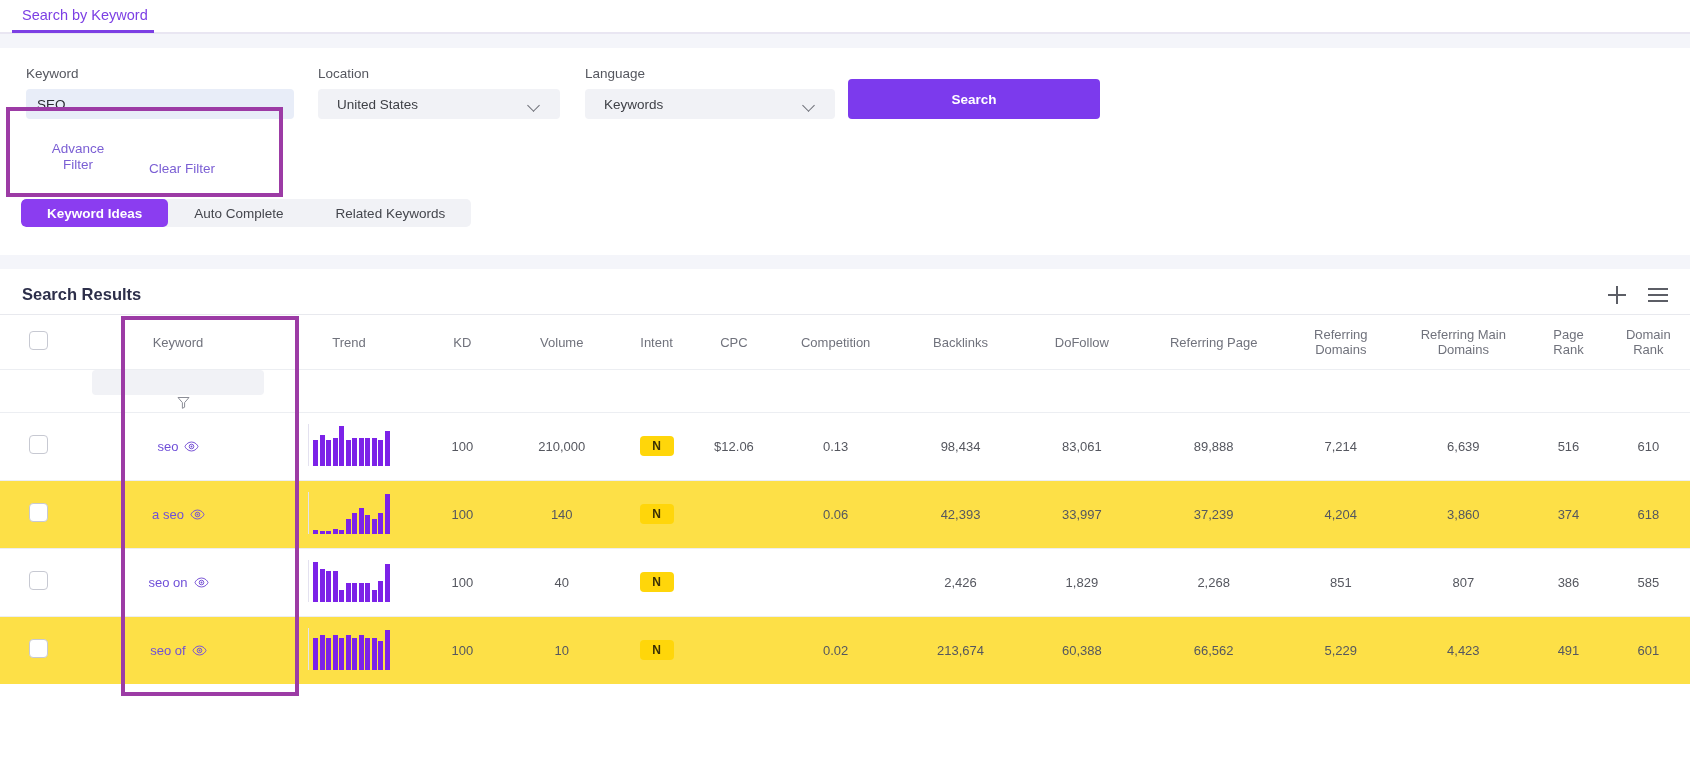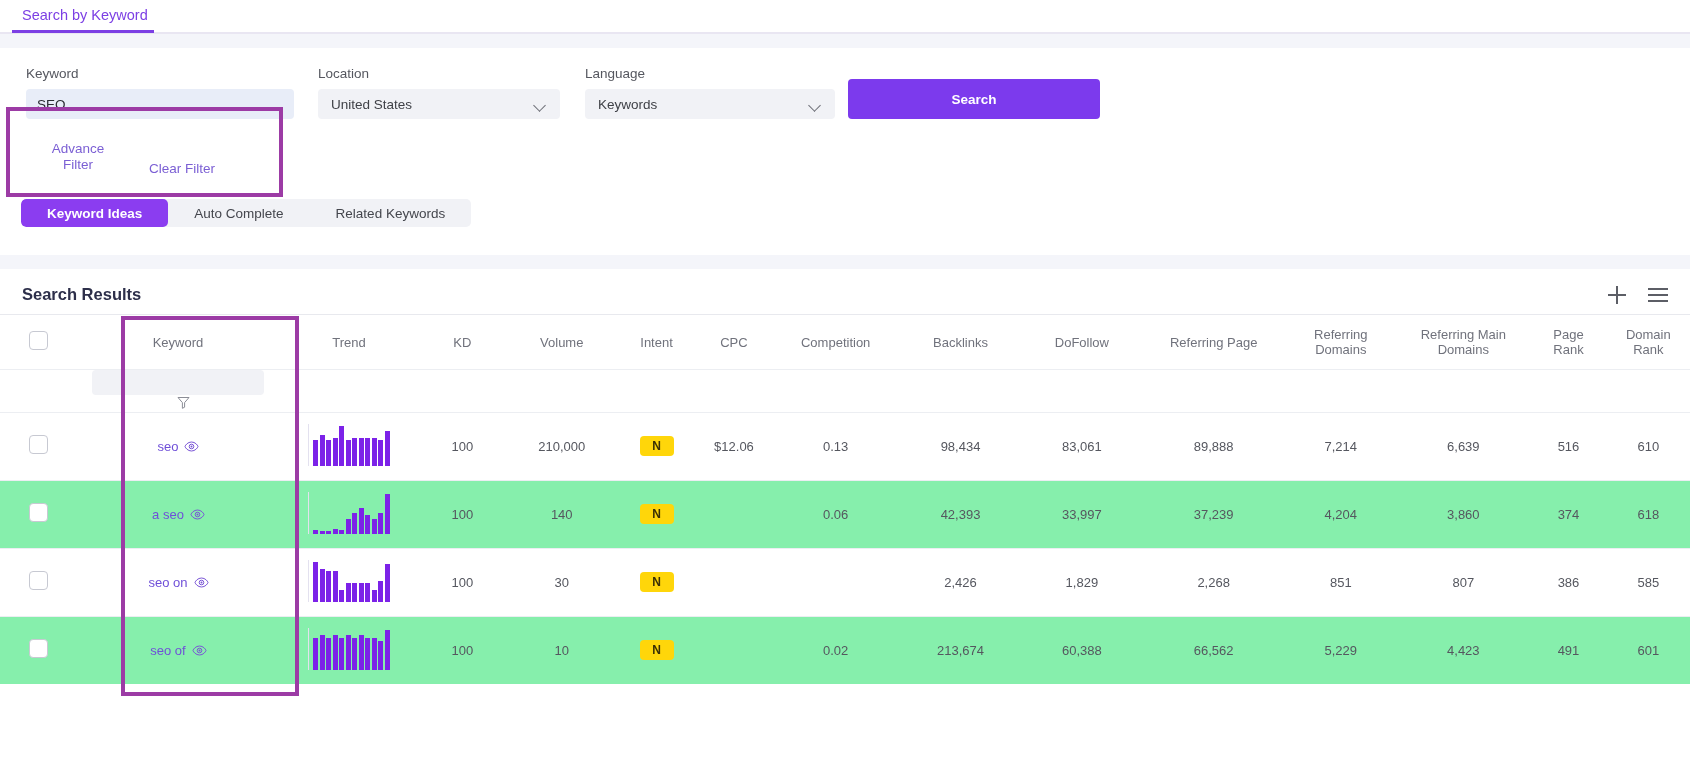--- a/index.html
+++ b/index.html
@@ -72,21 +72,21 @@
     display: flex;
     align-items: center;
   }
   .select-box {
     height: 30px;
     background: #f1f2f6;
     border-radius: 4px;
     width: 100%;
     font-size: 13.5px;
     color: #3f4147;
-    padding: 0 13px;
+    padding: 0 19px;
     display: flex;
     align-items: center;
     justify-content: space-between;
     cursor: pointer;
   }
   .chev {
     width: 12px; height: 7px;
     position: relative;
   }
   .chev::before {
@@ -215,21 +215,21 @@
   }
   td {
     font-size: 13px;
     color: #55575f;
     text-align: center;
     padding: 0 4px;
     height: 68px;
     vertical-align: middle;
   }
   tr.data-row { border-top: 1px solid #eceef2; }
-  tr.data-row.alt { background: #86efac; }
+  tr.data-row.alt { background: #fde047; }
   tr.filter-row { border-top: 1px solid #eceef2; border-bottom: 1px solid #eceef2; }
   tr.filter-row td { height: 40px; }
 
   .col-check { width: 66px; }
   .col-keyword { width: 176px; }
   .col-trend { width: 120px; }
   .col-kd { width: 76px; }
   .col-volume { width: 96px; }
   .col-intent { width: 68px; }
   .col-cpc { width: 66px; }
@@ -540,21 +540,21 @@
               <i style="height:12px"></i>
               <i style="height:19px"></i>
               <i style="height:19px"></i>
               <i style="height:19px"></i>
               <i style="height:19px"></i>
               <i style="height:12px"></i>
               <i style="height:21px"></i>
               <i style="height:38px"></i>
             </span></td>
           <td>100</td>
-          <td>30</td>
+          <td>40</td>
           <td><span class="badge-n">N</span></td>
           <td></td>
           <td></td>
           <td>2,426</td>
           <td>1,829</td>
           <td>2,268</td>
           <td>851</td>
           <td>807</td>
           <td>386</td>
           <td>585</td>

